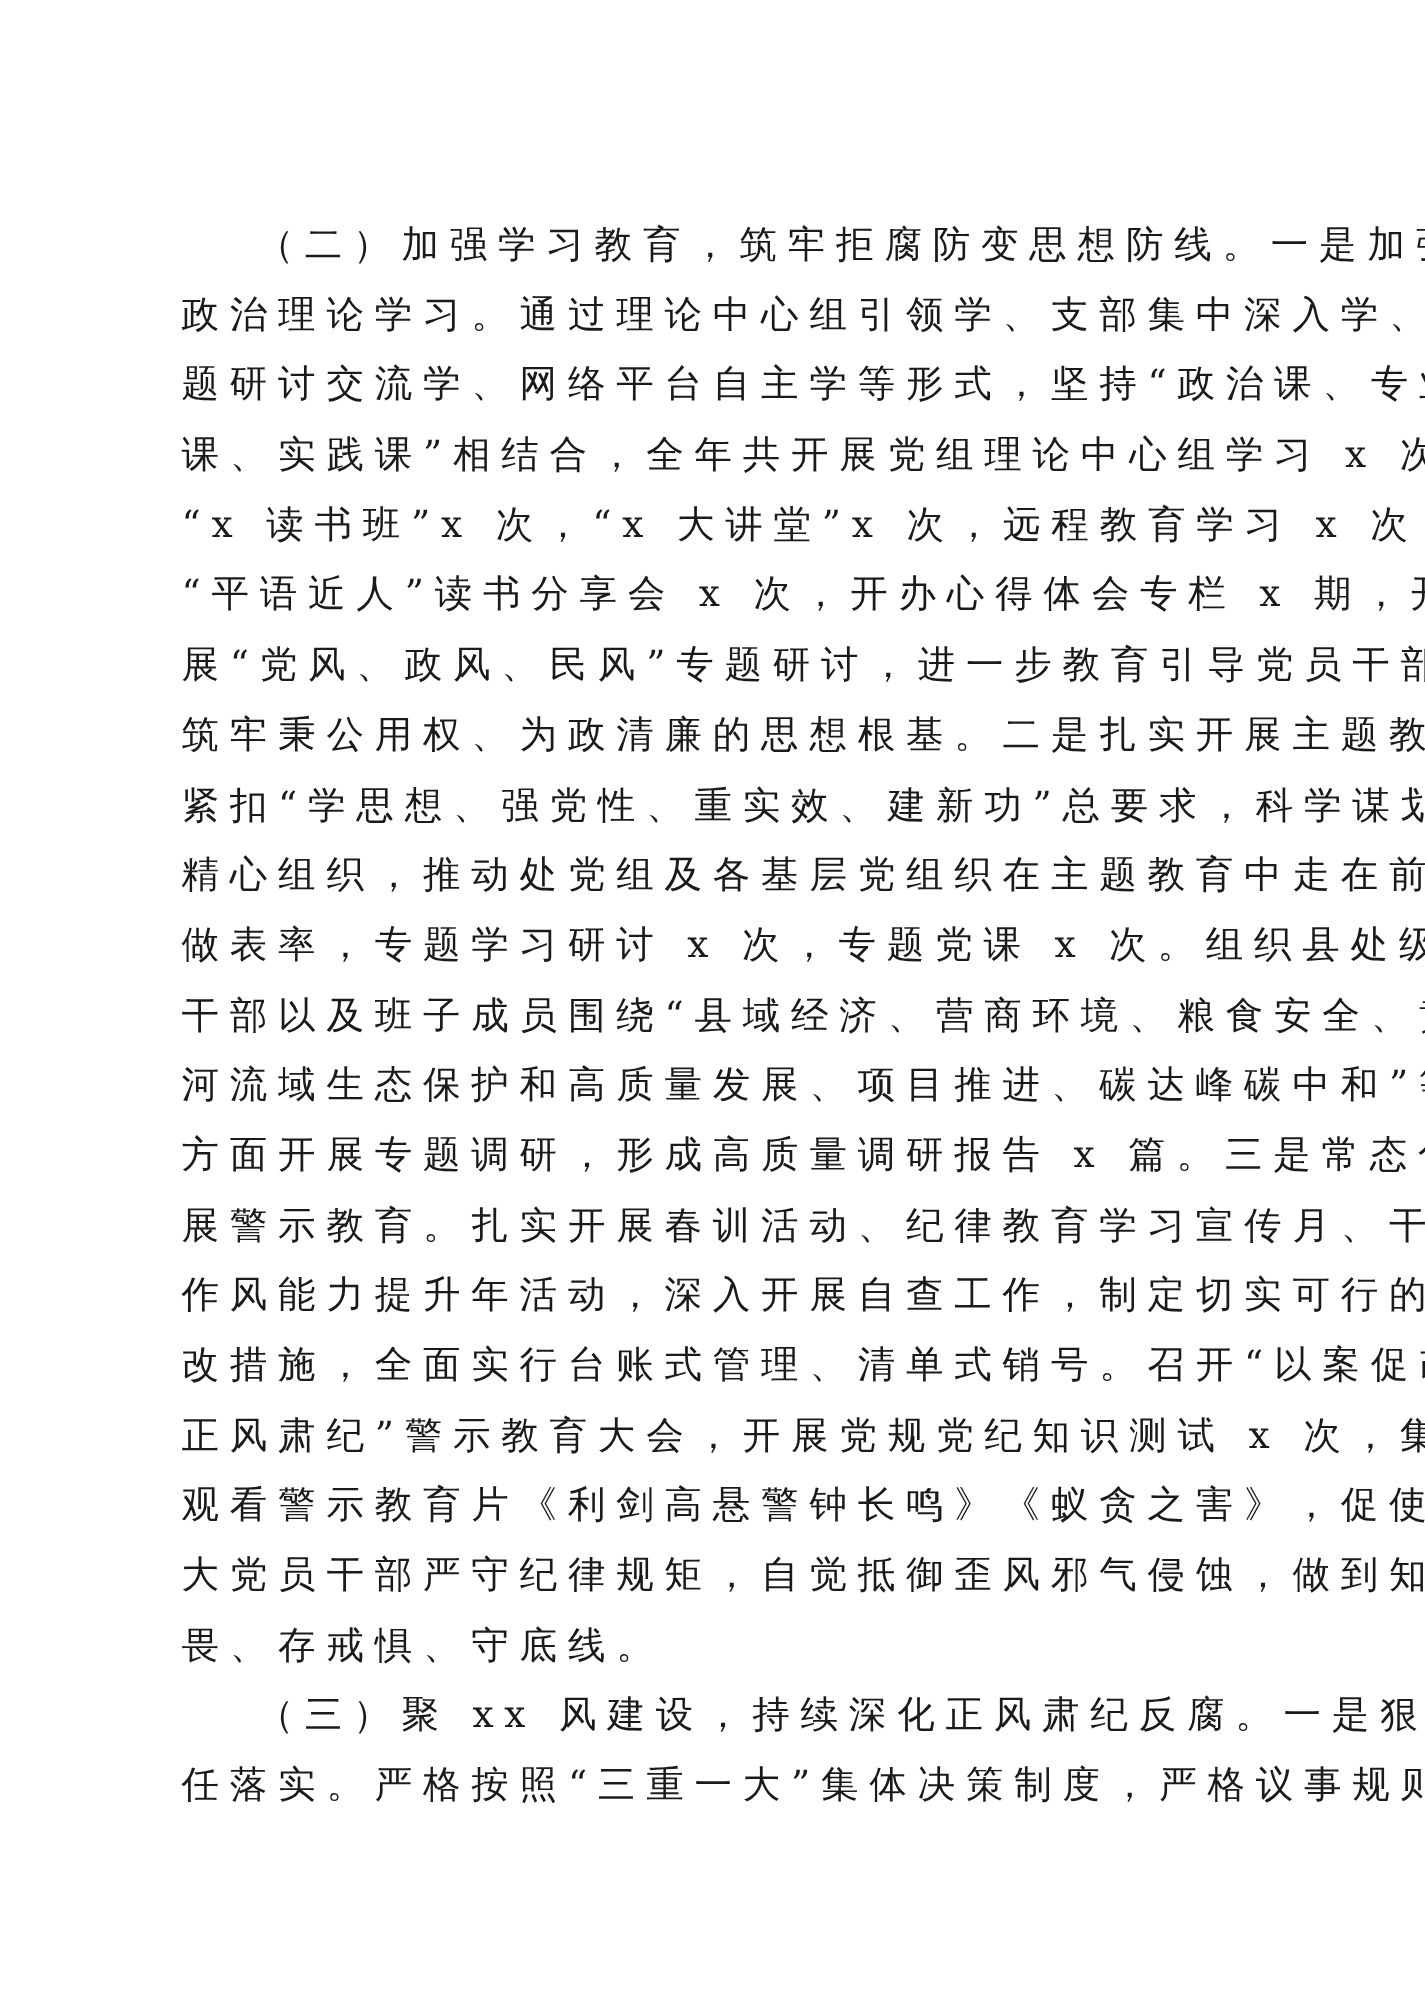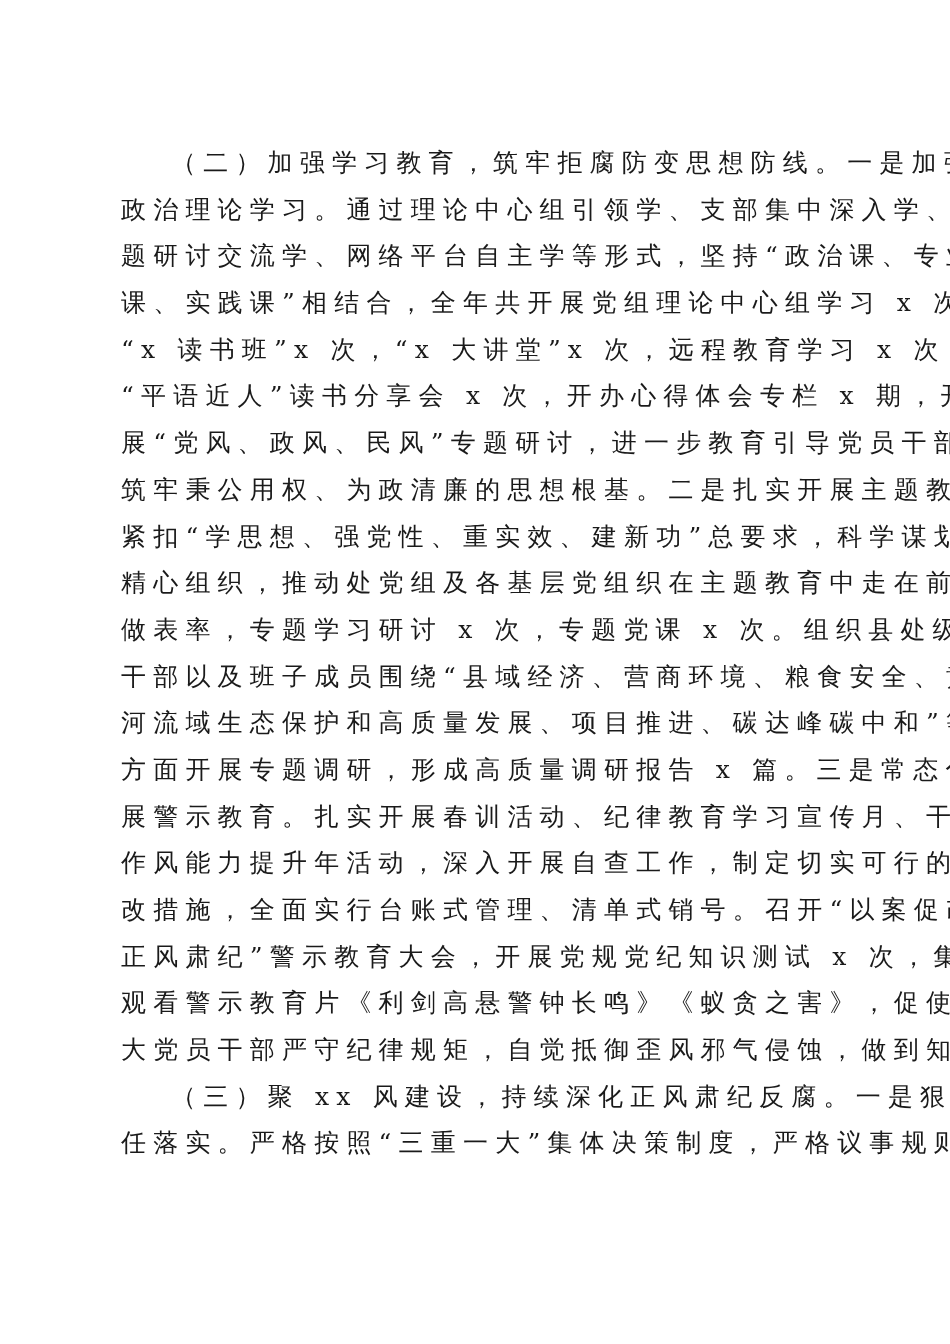--- a/index.html
+++ b/index.html
@@ -61,20 +61,21 @@
       <div class="line">做表率，专题学习研讨 x 次，专题党课 x 次。组织县处级领导</div>
       <div class="line">干部以及班子成员围绕“县域经济、营商环境、粮食安全、黄</div>
       <div class="line">河流域生态保护和高质量发展、项目推进、碳达峰碳中和”等</div>
       <div class="line">方面开展专题调研，形成高质量调研报告 x 篇。三是常态化开</div>
       <div class="line">展警示教育。扎实开展春训活动、纪律教育学习宣传月、干部</div>
       <div class="line">作风能力提升年活动，深入开展自查工作，制定切实可行的整</div>
       <div class="line">改措施，全面实行台账式管理、清单式销号。召开“以案促改</div>
       <div class="line">正风肃纪”警示教育大会，开展党规党纪知识测试 x 次，集中</div>
       <div class="line">观看警示教育片《利剑高悬警钟长鸣》《蚁贪之害》，促使广</div>
       <div class="line">大党员干部严守纪律规矩，自觉抵御歪风邪气侵蚀，做到知敬</div>
+      <div class="line">畏、存戒惧、守底线。</div>
     </div>
 
     <div>
       <div class="line indent">（三）聚 xx 风建设，持续深化正风肃纪反腐。一是狠抓责</div>
       <div class="line">任落实。严格按照“三重一大”集体决策制度，严格议事规则</div>
     </div>
 
   </div>
 </div>
 

